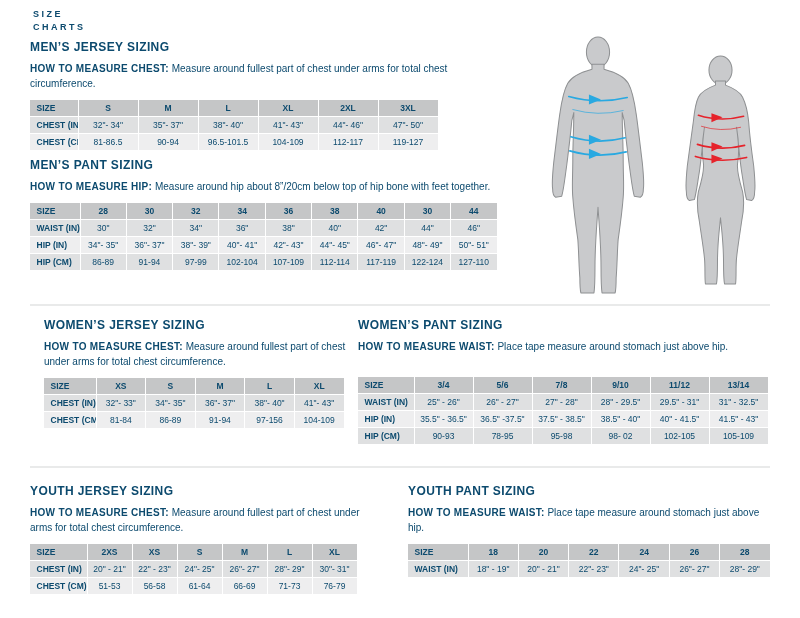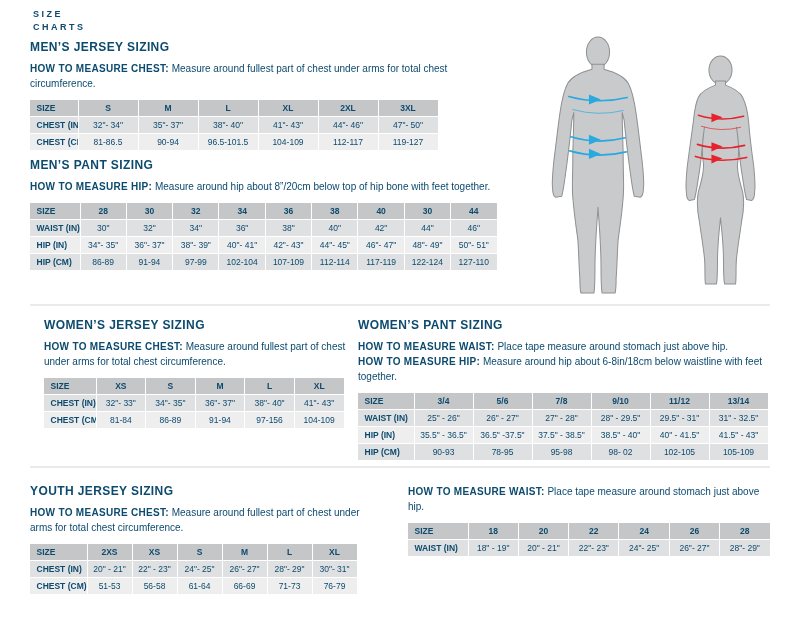--- a/index.html
+++ b/index.html
@@ -231,21 +231,20 @@
             <td>104-109</td>
           </tr>
         </tbody>
       </table>
   </div>
 
   <div class="section sec-womens-pant">
     <h2>WOMEN’S PANT SIZING</h2>
     <div class="howto pad2">
       <p><span class="lbl">HOW TO MEASURE WAIST:</span><span> Place tape measure around stomach just above hip.</span></p>
-      <p><span class="lbl">HOW TO MEASURE HIP:</span><span> Measure around hip about 6-8in/18cm below waistline with feet together.</span></p>
     </div>
     <table class="t-womens-pant">
         <thead>
           <tr>
             <th class="first">SIZE</th>
             <th>3/4</th>
             <th>5/6</th>
             <th>7/8</th>
             <th>9/10</th>
             <th>11/12</th>
@@ -320,20 +319,21 @@
             <td>61-64</td>
             <td>66-69</td>
             <td>71-73</td>
             <td>76-79</td>
           </tr>
         </tbody>
       </table>
   </div>
 
   <div class="section sec-youth-pant">
+    <h2>YOUTH PANT SIZING</h2>
     <div class="howto pad2">
       <p><span class="lbl">HOW TO MEASURE WAIST:</span><span> Place tape measure around stomach just above hip.</span></p>
     </div>
     <table class="t-youth-pant">
         <thead>
           <tr>
             <th class="first">SIZE</th>
             <th>18</th>
             <th>20</th>
             <th>22</th>

